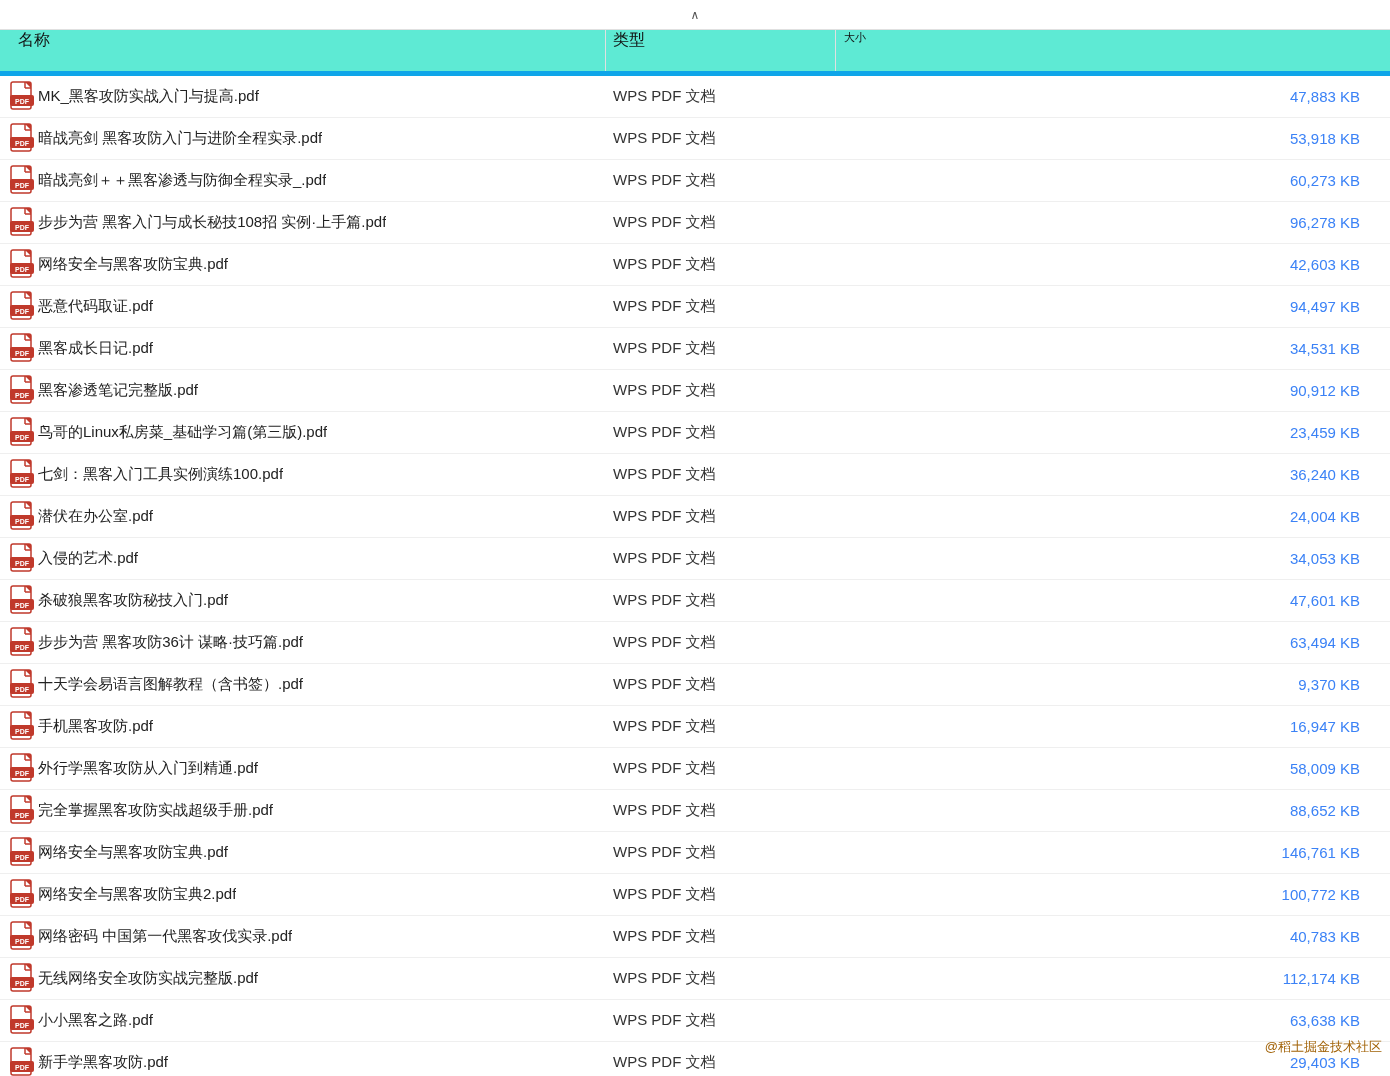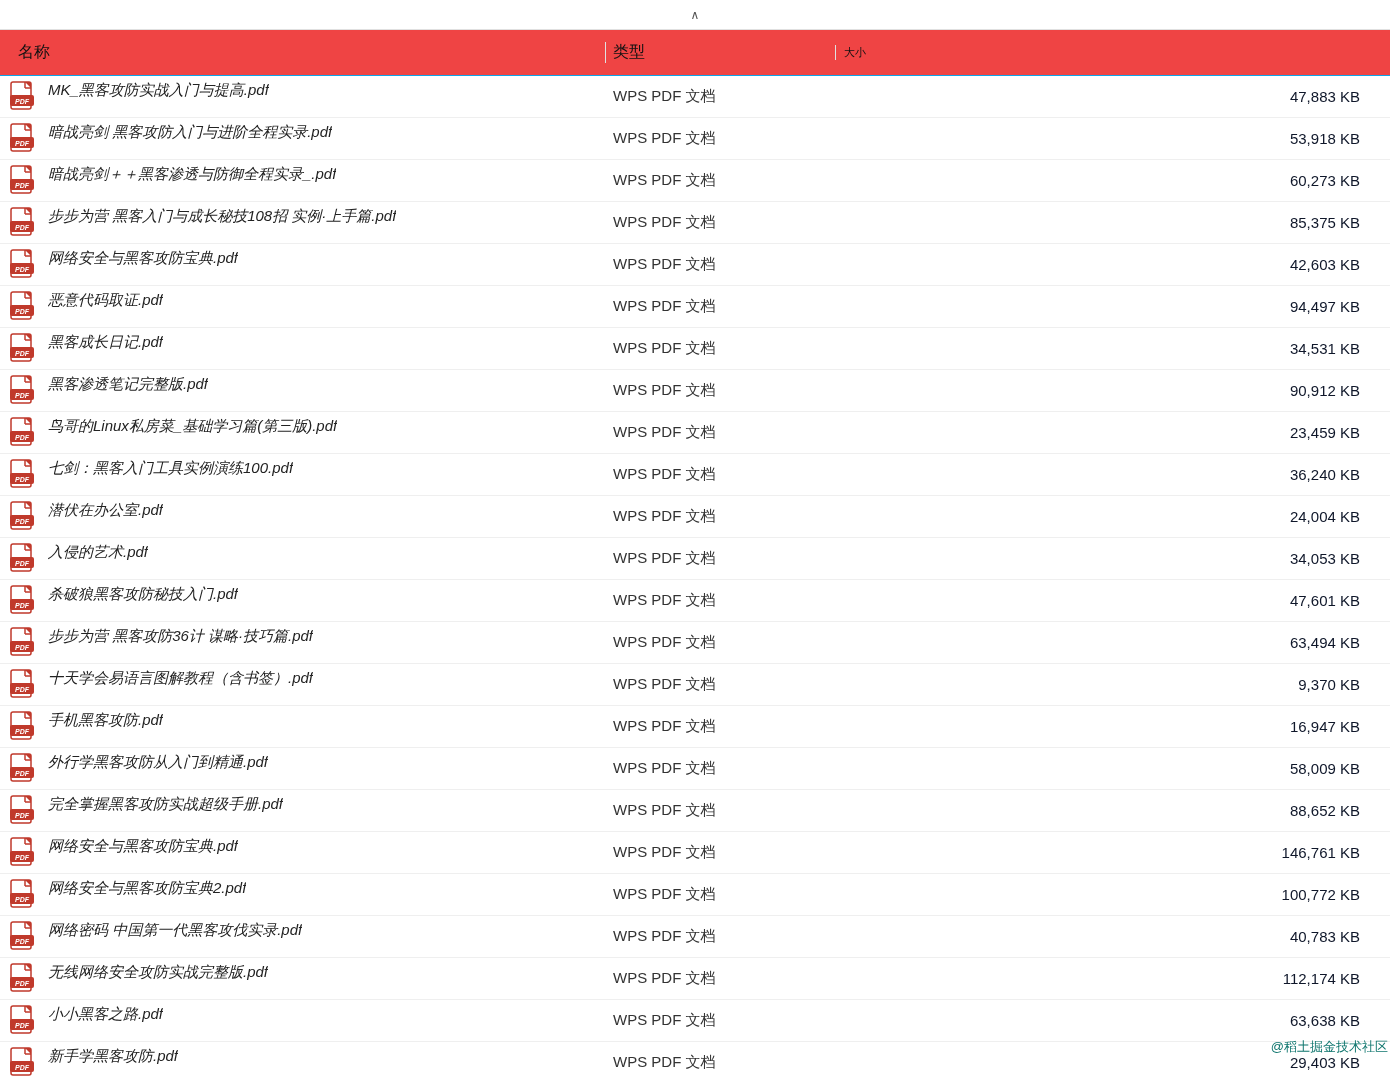--- a/index.html
+++ b/index.html
@@ -35,24 +35,23 @@
     }
 
     .sort-arrow {
       font-size: 12px;
       color: #555;
     }
 
     
     .header-row {
       display: flex;
-      align-items: center;
       height: 46px;
-      border-bottom: 1px solid #0ea5e9;
-      background: #ef4444;
+      border-bottom: 5px solid #0ea5e9;
+      background: #5eead4;
       padding: 0 10px;
     }
 
     .header-name {
       flex: 0 0 595px;
       font-size: 16px;
       font-weight: 500;
       color: #111;
       padding-left: 8px;
     }
@@ -85,25 +84,23 @@
       align-items: center;
       height: 42px;
       border-bottom: 1px solid #efefef;
       padding: 0 10px;
       cursor: default;
     }
 
     .file-name-cell {
       flex: 0 0 595px;
       display: flex;
-      align-items: flex-start;
-      gap: 10px;
+      align-items: center;
       font-size: 15px;
       color: #222;
-      font-style: italic;
     }
 
     
     .pdf-svg-icon {
       width: 28px;
       height: 32px;
       flex-shrink: 0;
     }
 
     .file-name-text {
@@ -117,33 +114,33 @@
     .file-type-cell {
       flex: 0 0 230px;
       font-size: 15px;
       color: #333;
       padding-left: 8px;
     }
 
     .file-size-cell {
       flex: 1;
       font-size: 15px;
-      color: #0f172a;
+      color: #3b82f6;
       padding-left: 8px;
       text-align: right;
       padding-right: 20px;
     }
 
     
     .watermark {
       position: fixed;
       bottom: 20px;
-      right: 2px;
+      right: 8px;
       font-size: 13px;
-      color: #0f766e;
+      color: #a16207;
       font-weight: 400;
     }
   </style>
 </head>
 <body>
 
 <div class="container">
 
   <div class="top-sort-bar">
     <span class="sort-arrow">∧</span>
@@ -207,21 +204,21 @@
       <rect x="1" y="1" width="20" height="27" rx="2" ry="2" fill="white" stroke="#c0392b" stroke-width="1.5"></rect>
       <polygon points="15,1 21,1 21,7" fill="#c0392b"></polygon>
       <line x1="15" y1="1" x2="15" y2="7" stroke="#c0392b" stroke-width="1.5"></line>
       <line x1="15" y1="7" x2="21" y2="7" stroke="#c0392b" stroke-width="1.5"></line>
       <rect x="0" y="14" width="24" height="11" rx="2" fill="#c0392b"></rect>
       <text x="12" y="23" text-anchor="middle" font-size="7" font-weight="bold" fill="white" font-family="Arial,sans-serif">PDF</text>
     </svg>
         <span class="file-name-text">步步为营 黑客入门与成长秘技108招 实例·上手篇.pdf</span>
       </div>
       <div class="file-type-cell">WPS PDF 文档</div>
-      <div class="file-size-cell">85,375 KB</div>
+      <div class="file-size-cell">96,278 KB</div>
     </div>
       <div class="file-row">
       <div class="file-name-cell">
         <svg class="pdf-svg-icon" viewBox="0 0 28 32" xmlns="http://www.w3.org/2000/svg">
       <rect x="1" y="1" width="20" height="27" rx="2" ry="2" fill="white" stroke="#c0392b" stroke-width="1.5"></rect>
       <polygon points="15,1 21,1 21,7" fill="#c0392b"></polygon>
       <line x1="15" y1="1" x2="15" y2="7" stroke="#c0392b" stroke-width="1.5"></line>
       <line x1="15" y1="7" x2="21" y2="7" stroke="#c0392b" stroke-width="1.5"></line>
       <rect x="0" y="14" width="24" height="11" rx="2" fill="#c0392b"></rect>
       <text x="12" y="23" text-anchor="middle" font-size="7" font-weight="bold" fill="white" font-family="Arial,sans-serif">PDF</text>

